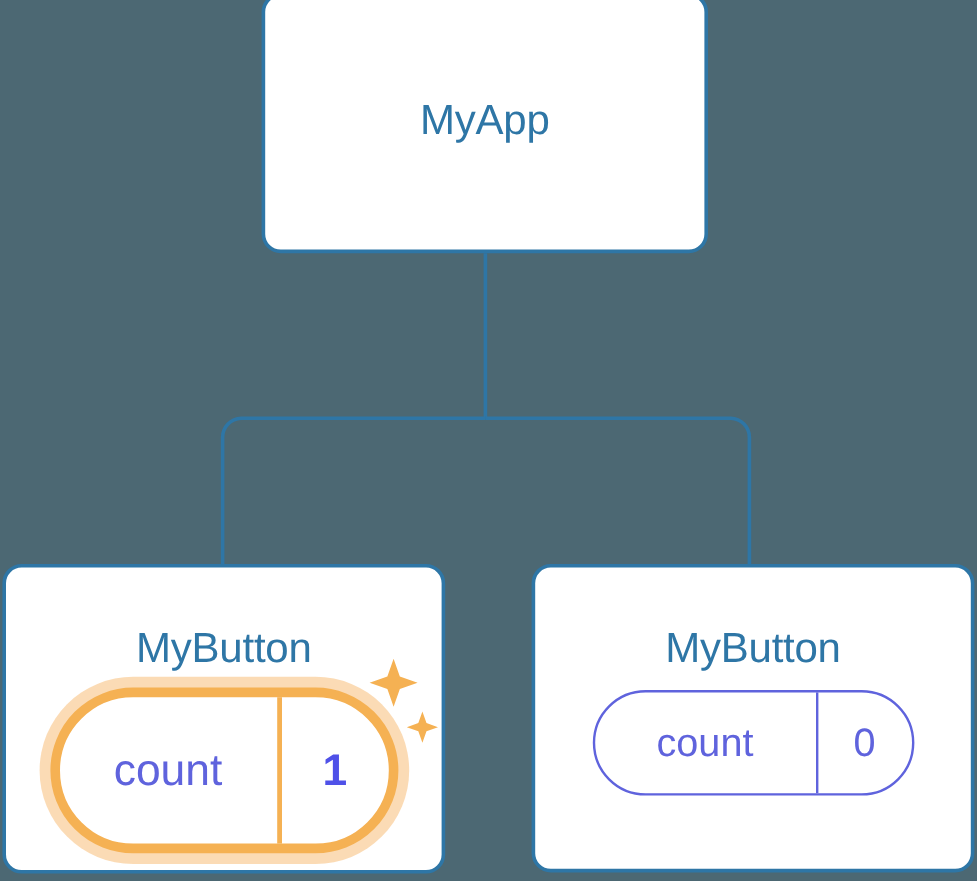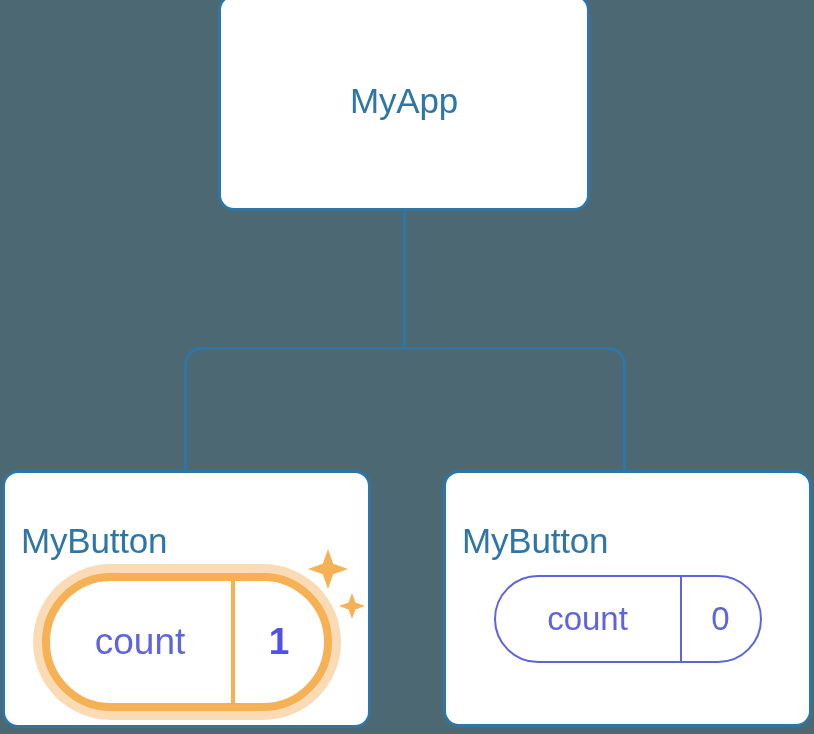--- a/index.html
+++ b/index.html
@@ -71,22 +71,23 @@
 
   .node-title {
     color: #2e76a6;
     font-size: 35px;
     font-weight: 400;
     letter-spacing: -0.2px;
     white-space: nowrap;
   }
   .child .node-title {
     position: absolute;
-    left: 16px; right: 0;
+    left: 0; right: 0;
     top: 48px;
+    text-align: center;
   }
 
   
   .pill-wrap {
     position: absolute;
     left: 0; right: 0;
     top: 102px;
     display: flex;
     justify-content: center;
     align-items: center;

